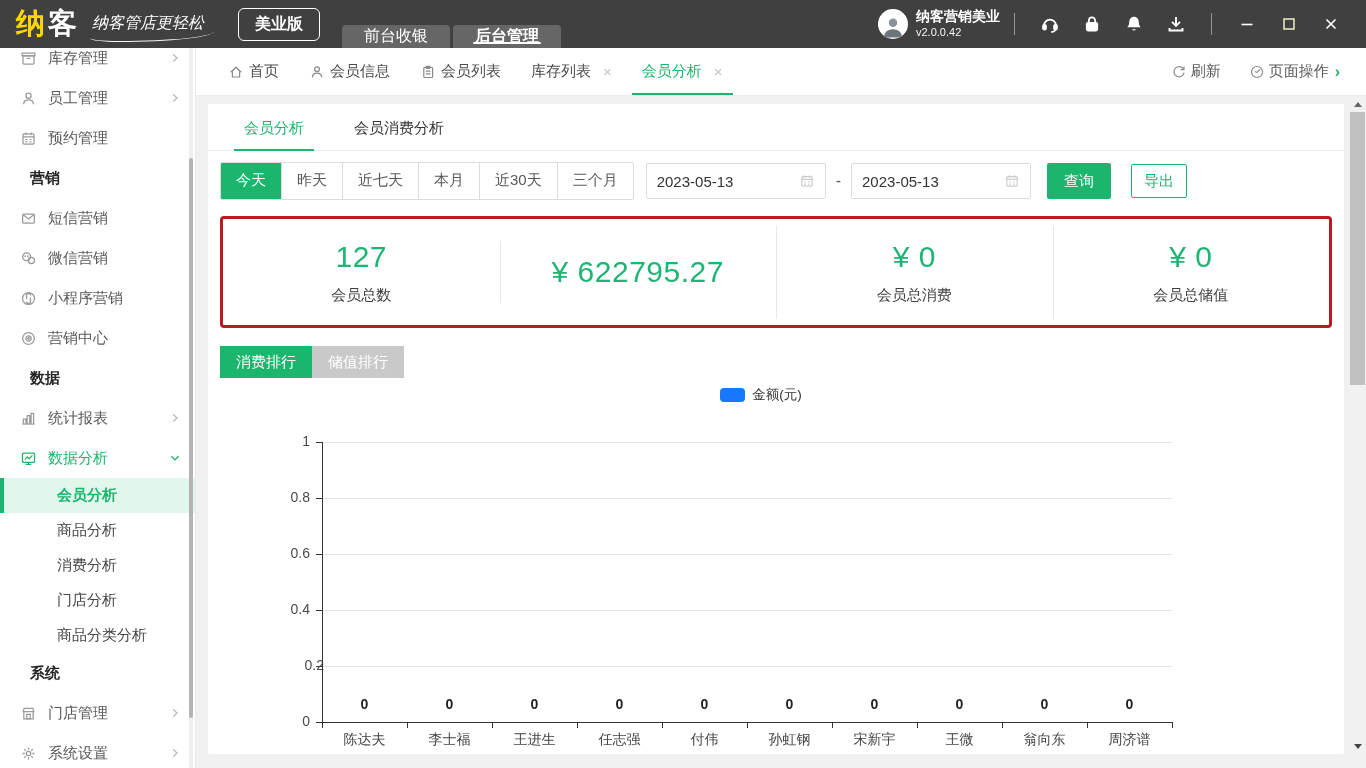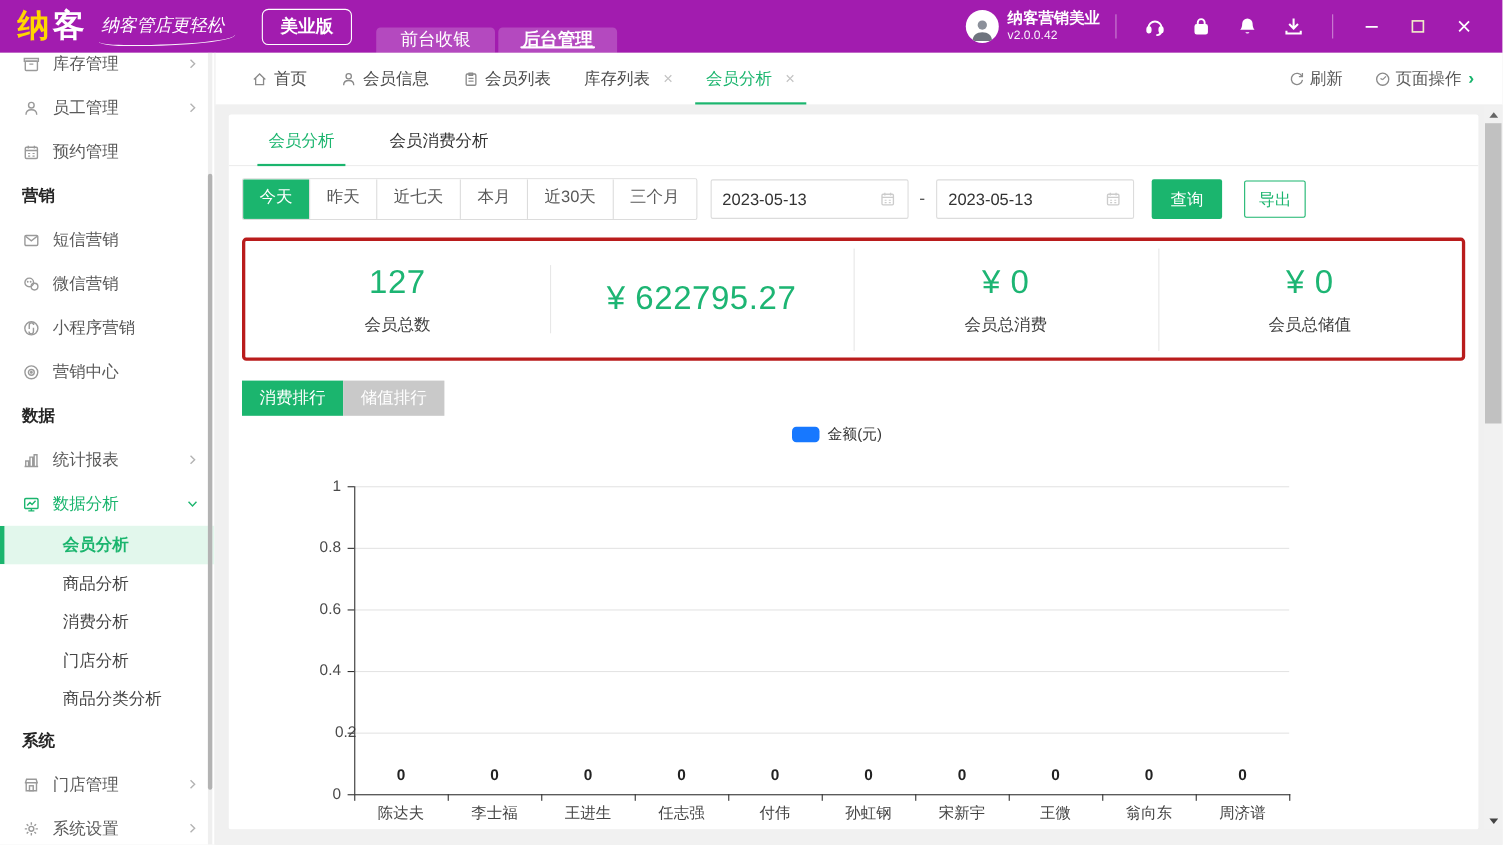--- a/index.html
+++ b/index.html
@@ -1,21 +1,21 @@
 <!DOCTYPE html>
 <html><head>
 <meta charset="utf-8">
 <style>
   * { box-sizing: border-box; margin: 0; padding: 0; }
   html,body { width:1366px; height:768px; overflow:hidden; }
   body { font-family:"Liberation Sans","DejaVu Sans",sans-serif; background:#f0f0f0; color:#333; }
   svg { display:block; }
 
   
-  .topbar { height:48px; background:#a21caf; display:flex; align-items:center; color:#fff; position:relative; }
+  .topbar { height:48px; background:#404040; display:flex; align-items:center; color:#fff; position:relative; }
   .logo { margin-left:16px; font-size:29px; font-weight:bold; letter-spacing:3px; white-space:nowrap; }
   .logo .accent { color:#ffd600; }
   .tagline { margin-left:12px; font-family:"DejaVu Serif",serif; font-style:italic; font-size:16px; position:relative; padding-bottom:2px; }
   .tagline::after { content:""; position:absolute; left:-2px; right:-10px; bottom:-6px; height:10px;
                     border-bottom:1.5px solid rgba(255,255,255,.95); border-radius:0 0 100% 30%/0 0 14px 5px; }
   .edition { margin-left:34px; border:1.5px solid #fff; border-radius:6px; padding:5px 16px; font-size:16px; font-weight:bold; }
   .mode-tabs { margin-left:22px; align-self:flex-end; display:flex; height:23px; }
   .mode-tab { position:relative; display:flex; align-items:center; padding:0 22px; margin-right:3px; font-size:16px;
               background:rgba(255,255,255,.20); border-radius:4px 4px 0 0; cursor:pointer; }
   .mode-tab.active { font-weight:bold; }
@@ -33,21 +33,21 @@
   .layout { display:flex; height:720px; }
 
   
   .sidebar { width:196px; background:#fff; position:relative; border-right:1px solid #e9e9e9; overflow:hidden; flex:none; }
   .menu { margin-top:-10px; }
   .menu-item { height:40px; display:flex; align-items:center; padding-left:20px; font-size:15px; color:#595959; cursor:pointer; }
   .menu-item .mi-icon { width:17px; height:17px; margin-right:11px; color:#9a9a9a; flex:none; }
   .menu-item .chev { margin-left:auto; margin-right:14px; width:12px; height:12px; color:#b3b3b3; }
   .menu-item.active { color:#1bb56e; }
   .menu-item.active .mi-icon, .menu-item.active .chev { color:#1bb56e; }
-  .menu-header { height:40px; display:flex; align-items:center; padding-left:20px; font-size:15px; font-weight:bold; color:#262626; }
+  .menu-header { height:40px; display:flex; align-items:center; padding-left:30px; font-size:15px; font-weight:bold; color:#262626; }
   .menu-subitem { height:35px; display:flex; align-items:center; padding-left:57px; font-size:15px; color:#454545; cursor:pointer; }
   .menu-subitem.active { background:#e2f7ec; color:#1bb56e; font-weight:bold; box-shadow:inset 4px 0 0 #1bb56e; }
   .side-scroll { position:absolute; top:0; right:2px; width:4px; height:100%; background:#efefef; }
   .side-thumb { position:absolute; top:110px; width:4px; height:560px; background:#b3b3b3; border-radius:2px; }
 
   
   .main { flex:1; display:flex; flex-direction:column; position:relative; min-width:0; }
   .tabbar { height:48px; background:#fff; border-bottom:1px solid #ececec; display:flex; align-items:center; padding:0 26px 0 32px; flex:none; }
   .tb-tab { height:100%; display:flex; align-items:center; margin-right:30px; font-size:15px; color:#4d4d4d; position:relative; cursor:pointer; gap:5px; }
   .tb-tab .ti { width:16px; height:16px; color:#8a8a8a; }

